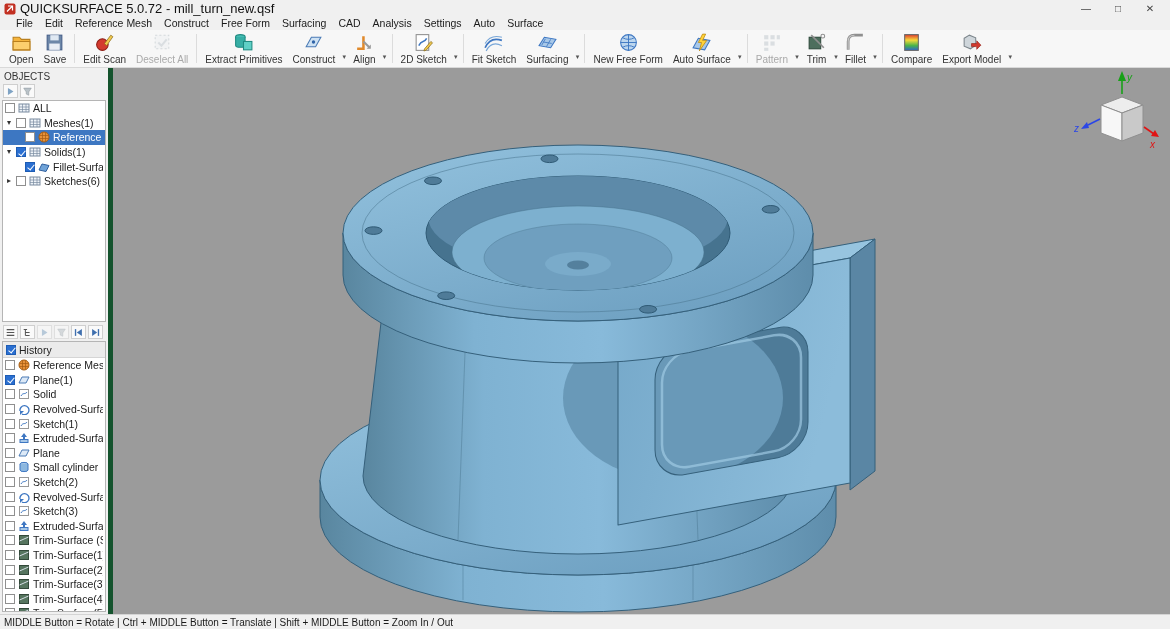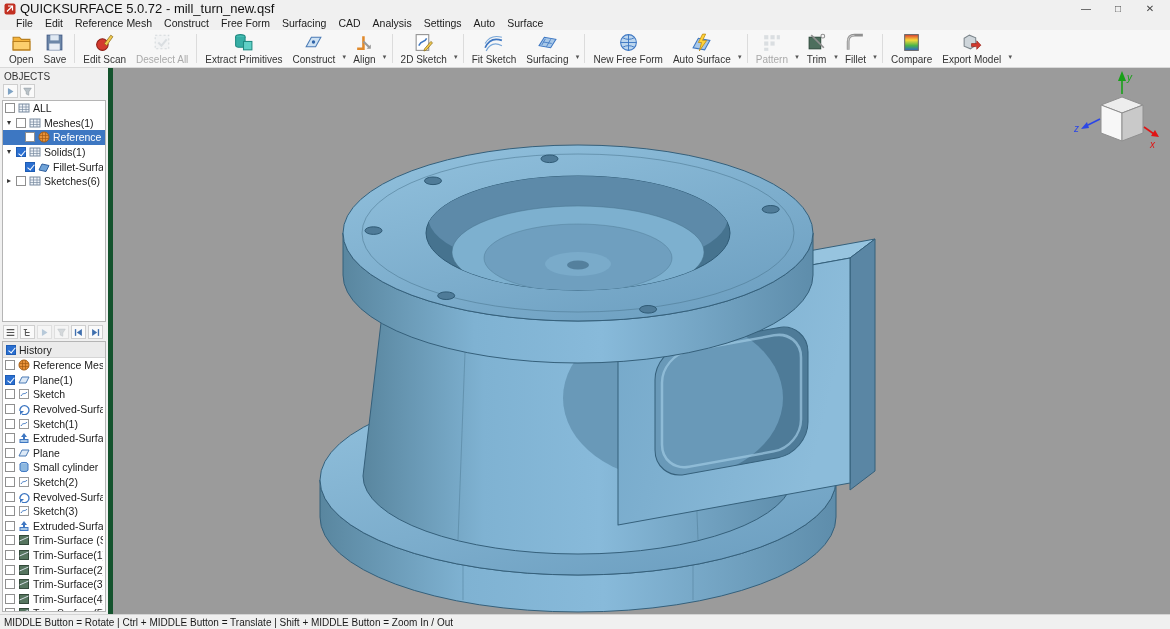--- a/index.html
+++ b/index.html
@@ -426,21 +426,21 @@
               <span class="lbl">Plane(1)</span>
             </div>
             <div class="row">
               <span class="cb"></span>
               <span class="mini-icon">
                 <svg viewBox="0 0 12 12">
                   <rect x="1.5" y="1.5" width="9" height="9" fill="#fff" stroke="#999"></rect>
                   <path d="M3 8c2-4 4-1 6-4" stroke="#3e77c2" fill="none"></path>
                 </svg>
               </span>
-              <span class="lbl">Sketch</span>
+              <span class="lbl">Solid</span>
             </div>
             <div class="row">
               <span class="cb"></span>
               <span class="mini-icon">
                 <svg viewBox="0 0 12 12">
                   <path d="M2 8a4.5 4.5 0 1 1 2 3" fill="none" stroke="#3e77c2" stroke-width="1.3"></path>
                   <path d="M2 12V8h4z" fill="#3e77c2"></path>
                 </svg>
               </span>
               <span class="lbl">Revolved-Surface (S</span>

